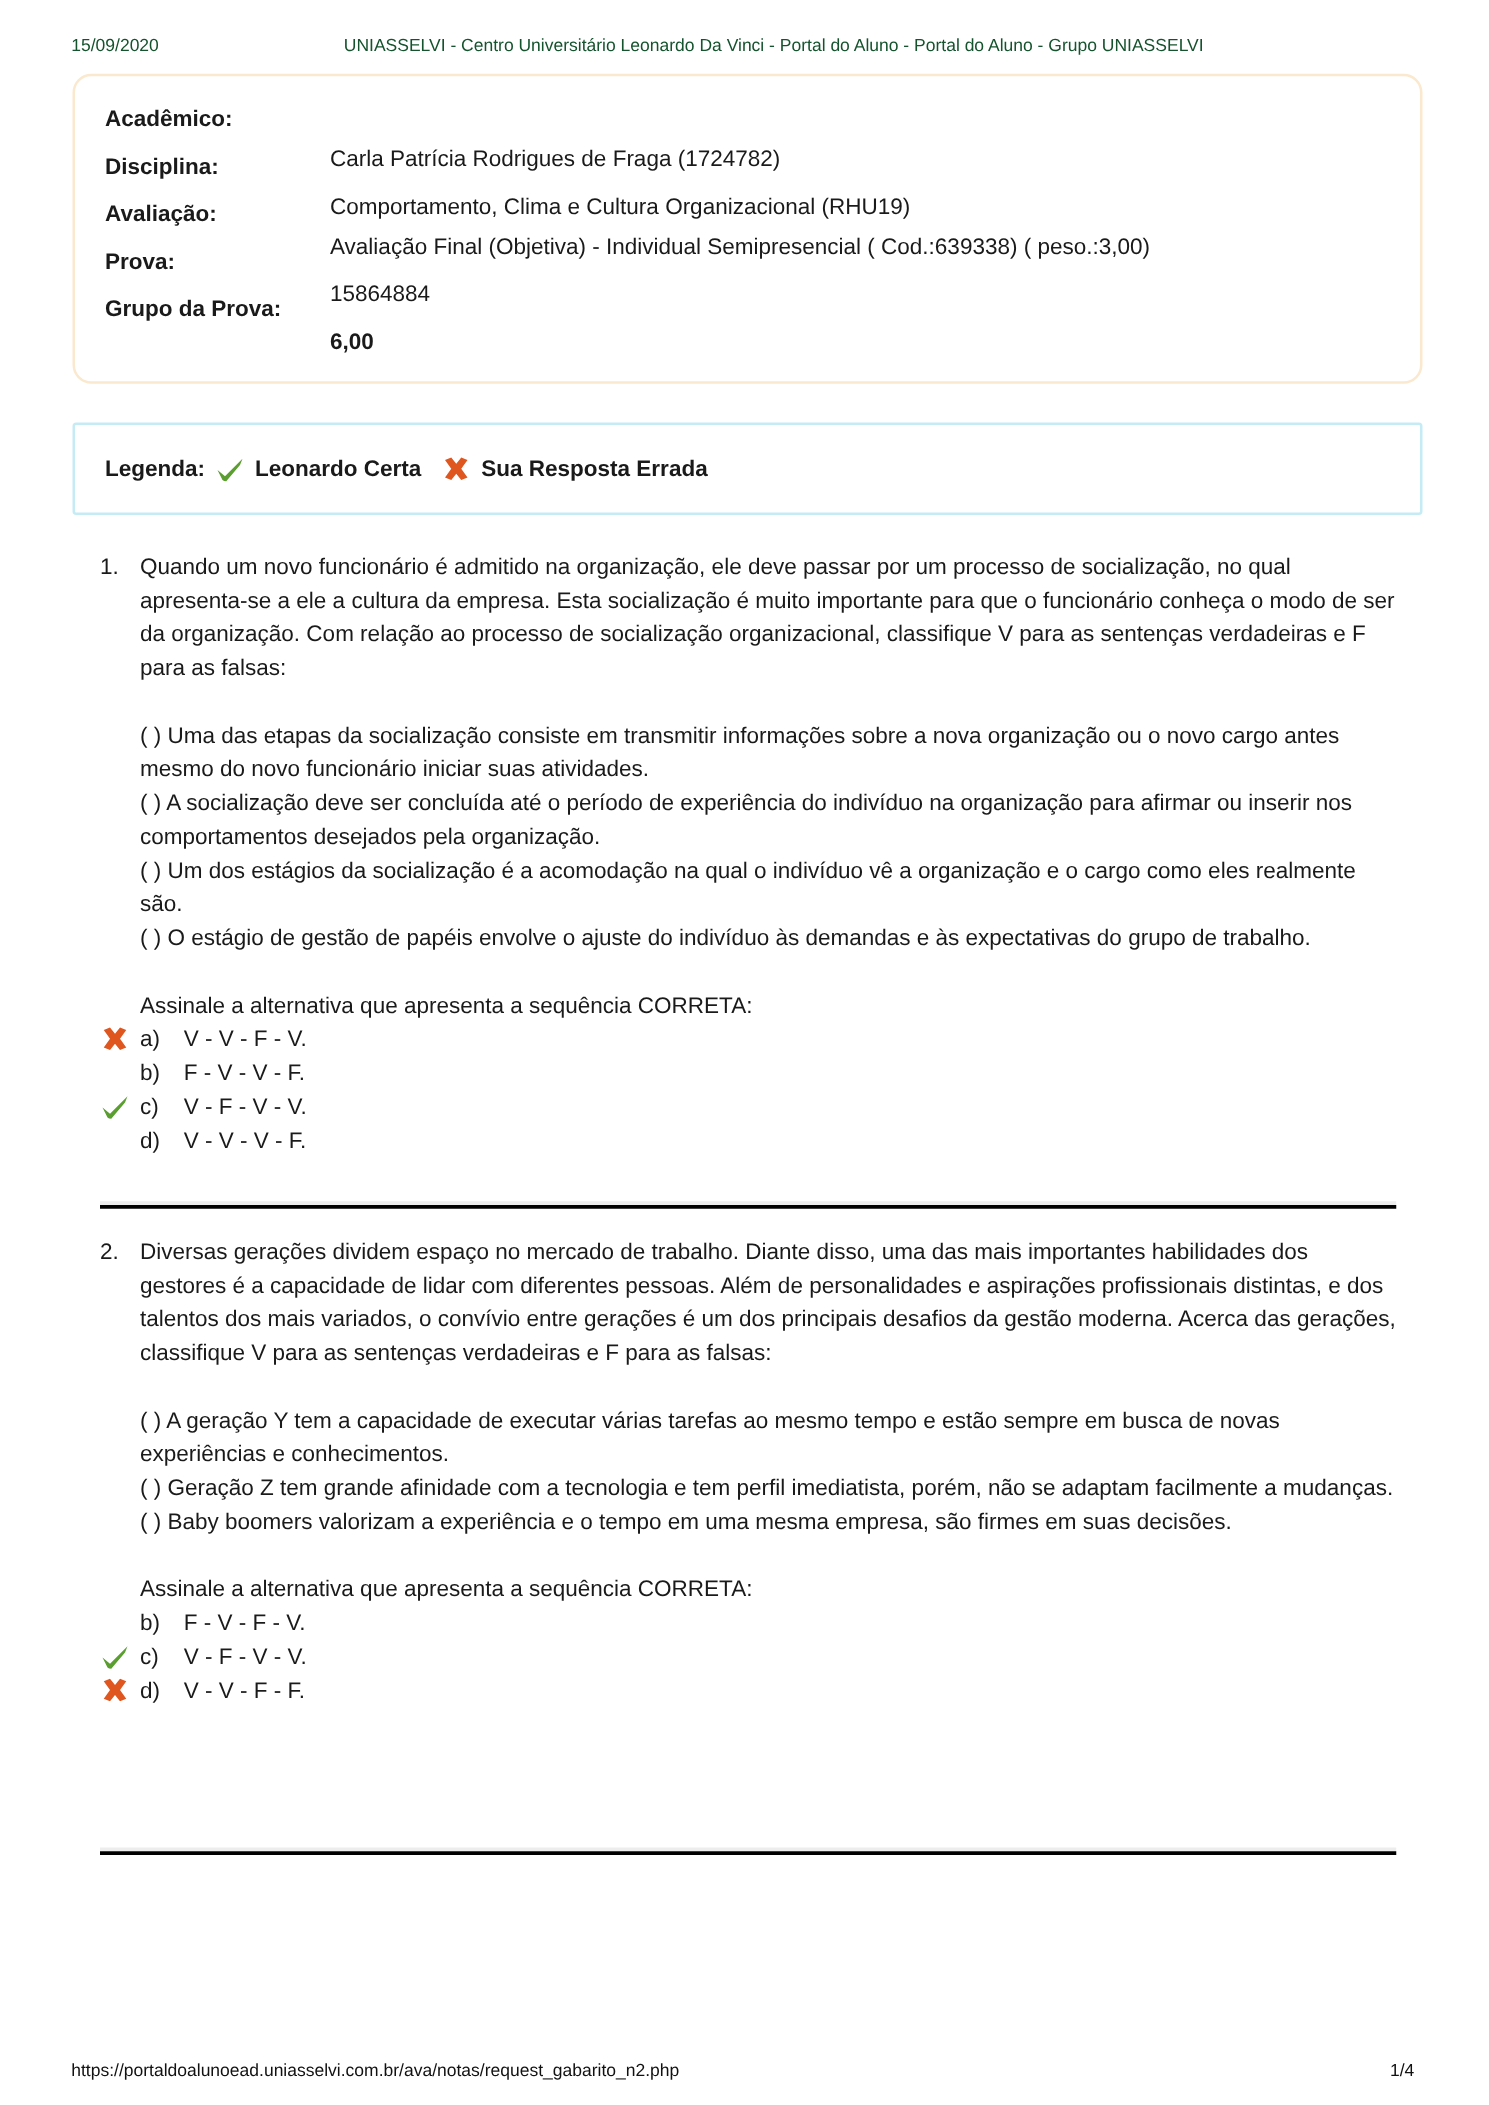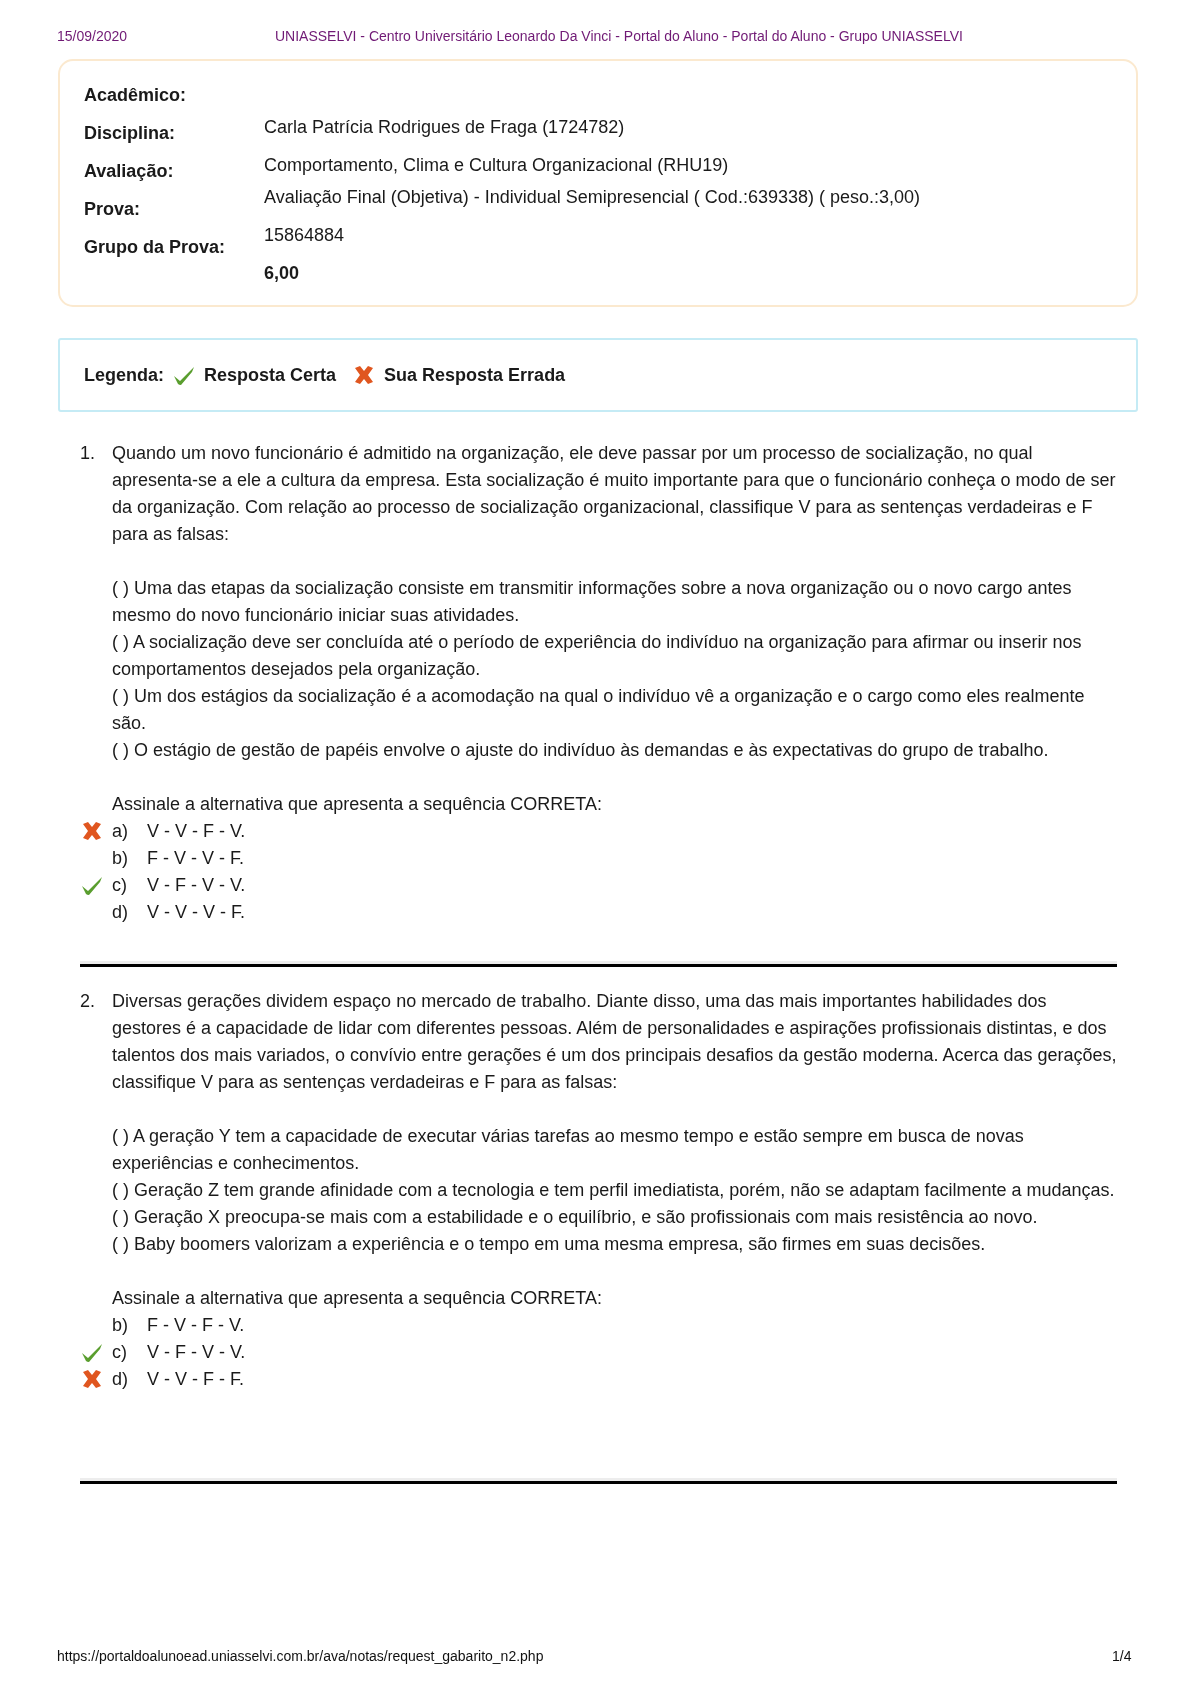--- a/index.html
+++ b/index.html
@@ -2,21 +2,21 @@
 <html><head>
 <meta charset="utf-8">
 <style>
   html, body { margin: 0; padding: 0; background: #ffffff; }
   body {
     width: 1191px; height: 1684px; position: relative; overflow: hidden;
     font-family: "Liberation Sans", sans-serif; color: #1a1a1a;
   }
   .print-header {
     position: absolute; top: 28px; left: 0; width: 1191px; height: 20px;
-    font-size: 14px; color: #701a75;
+    font-size: 14px; color: #14532d;
   }
   .print-header .date { position: absolute; left: 57px; top: 0; }
   .print-header .title { position: absolute; left: 275px; top: 0; }
 
   .info-box {
     position: absolute; left: 58px; top: 59px; width: 1080px; height: 248px;
     border: 2px solid #fbe9cf; border-radius: 15px; box-sizing: border-box;
   }
   .info-row { position: absolute; left: 24px; font-size: 18px; }
   .info-row .label { position: absolute; left: 0; top: 0; font-weight: bold; white-space: nowrap; }
@@ -89,21 +89,21 @@
 </div>
 
 <div class="legend-box">
   <div class="legend-inner">
     <span>Legenda:</span>
     <span class="gap"></span>
     <svg class="icon-check" viewBox="0 0 24 22">
       <path d="M2 12 L8 17 L22 3 L20 8 L9 21 Q7 21 6 20 Z" fill="#5a9e2f"></path>
     </svg>
     <span class="gap"></span>
-    <span>Resposta Certa</span>
+    <span>Leonardo Certa</span>
     <span class="gap"></span>
       <span class="gap"></span>
     <svg class="icon-x" viewBox="0 0 24 22">
       <path d="M3 4 L8 2 L12 7 L16 2 L21 4 L16 11 L21 18 L16 20 L12 15 L8 20 L3 18 L8 11 Z" fill="#e0561f"></path>
     </svg>
     <span class="gap"></span>
     <span>Sua Resposta Errada</span>
   </div>
 </div>
 
@@ -151,21 +151,20 @@
 </div>
 
 <div class="question" style="top:988px;">
   <div class="q-stem">
     <span class="q-num">2.</span>
     <span>Diversas gerações dividem espaço no mercado de trabalho. Diante disso, uma das mais importantes habilidades dos gestores é a capacidade de lidar com diferentes pessoas. Além de personalidades e aspirações profissionais distintas, e dos talentos dos mais variados, o convívio entre gerações é um dos principais desafios da gestão moderna. Acerca das gerações, classifique V para as sentenças verdadeiras e F para as falsas:</span>
   </div>
   <div class="q-items">
     <div class="q-item">(    ) A geração Y tem a capacidade de executar várias tarefas ao mesmo tempo e estão sempre em busca de novas experiências e conhecimentos.</div>
     <div class="q-item">(    ) Geração Z tem grande afinidade com a tecnologia e tem perfil imediatista, porém, não se adaptam facilmente a mudanças.</div>
-    <div class="q-item">(    ) Geração X preocupa-se mais com a estabilidade e o equilíbrio, e são profissionais com mais resistência ao novo.</div>
     <div class="q-item">(    ) Baby boomers valorizam a experiência e o tempo em uma mesma empresa, são firmes em suas decisões.</div>
   </div>
   <div class="q-prompt">Assinale a alternativa que apresenta a sequência CORRETA:</div>
   <div class="q-options">
     <div class="q-option">
       <span class="letter">b)</span>
       <span>F - V - F - V.</span>
     </div>
     <div class="q-option">
       <svg class="icon-check mark" viewBox="0 0 24 22">

